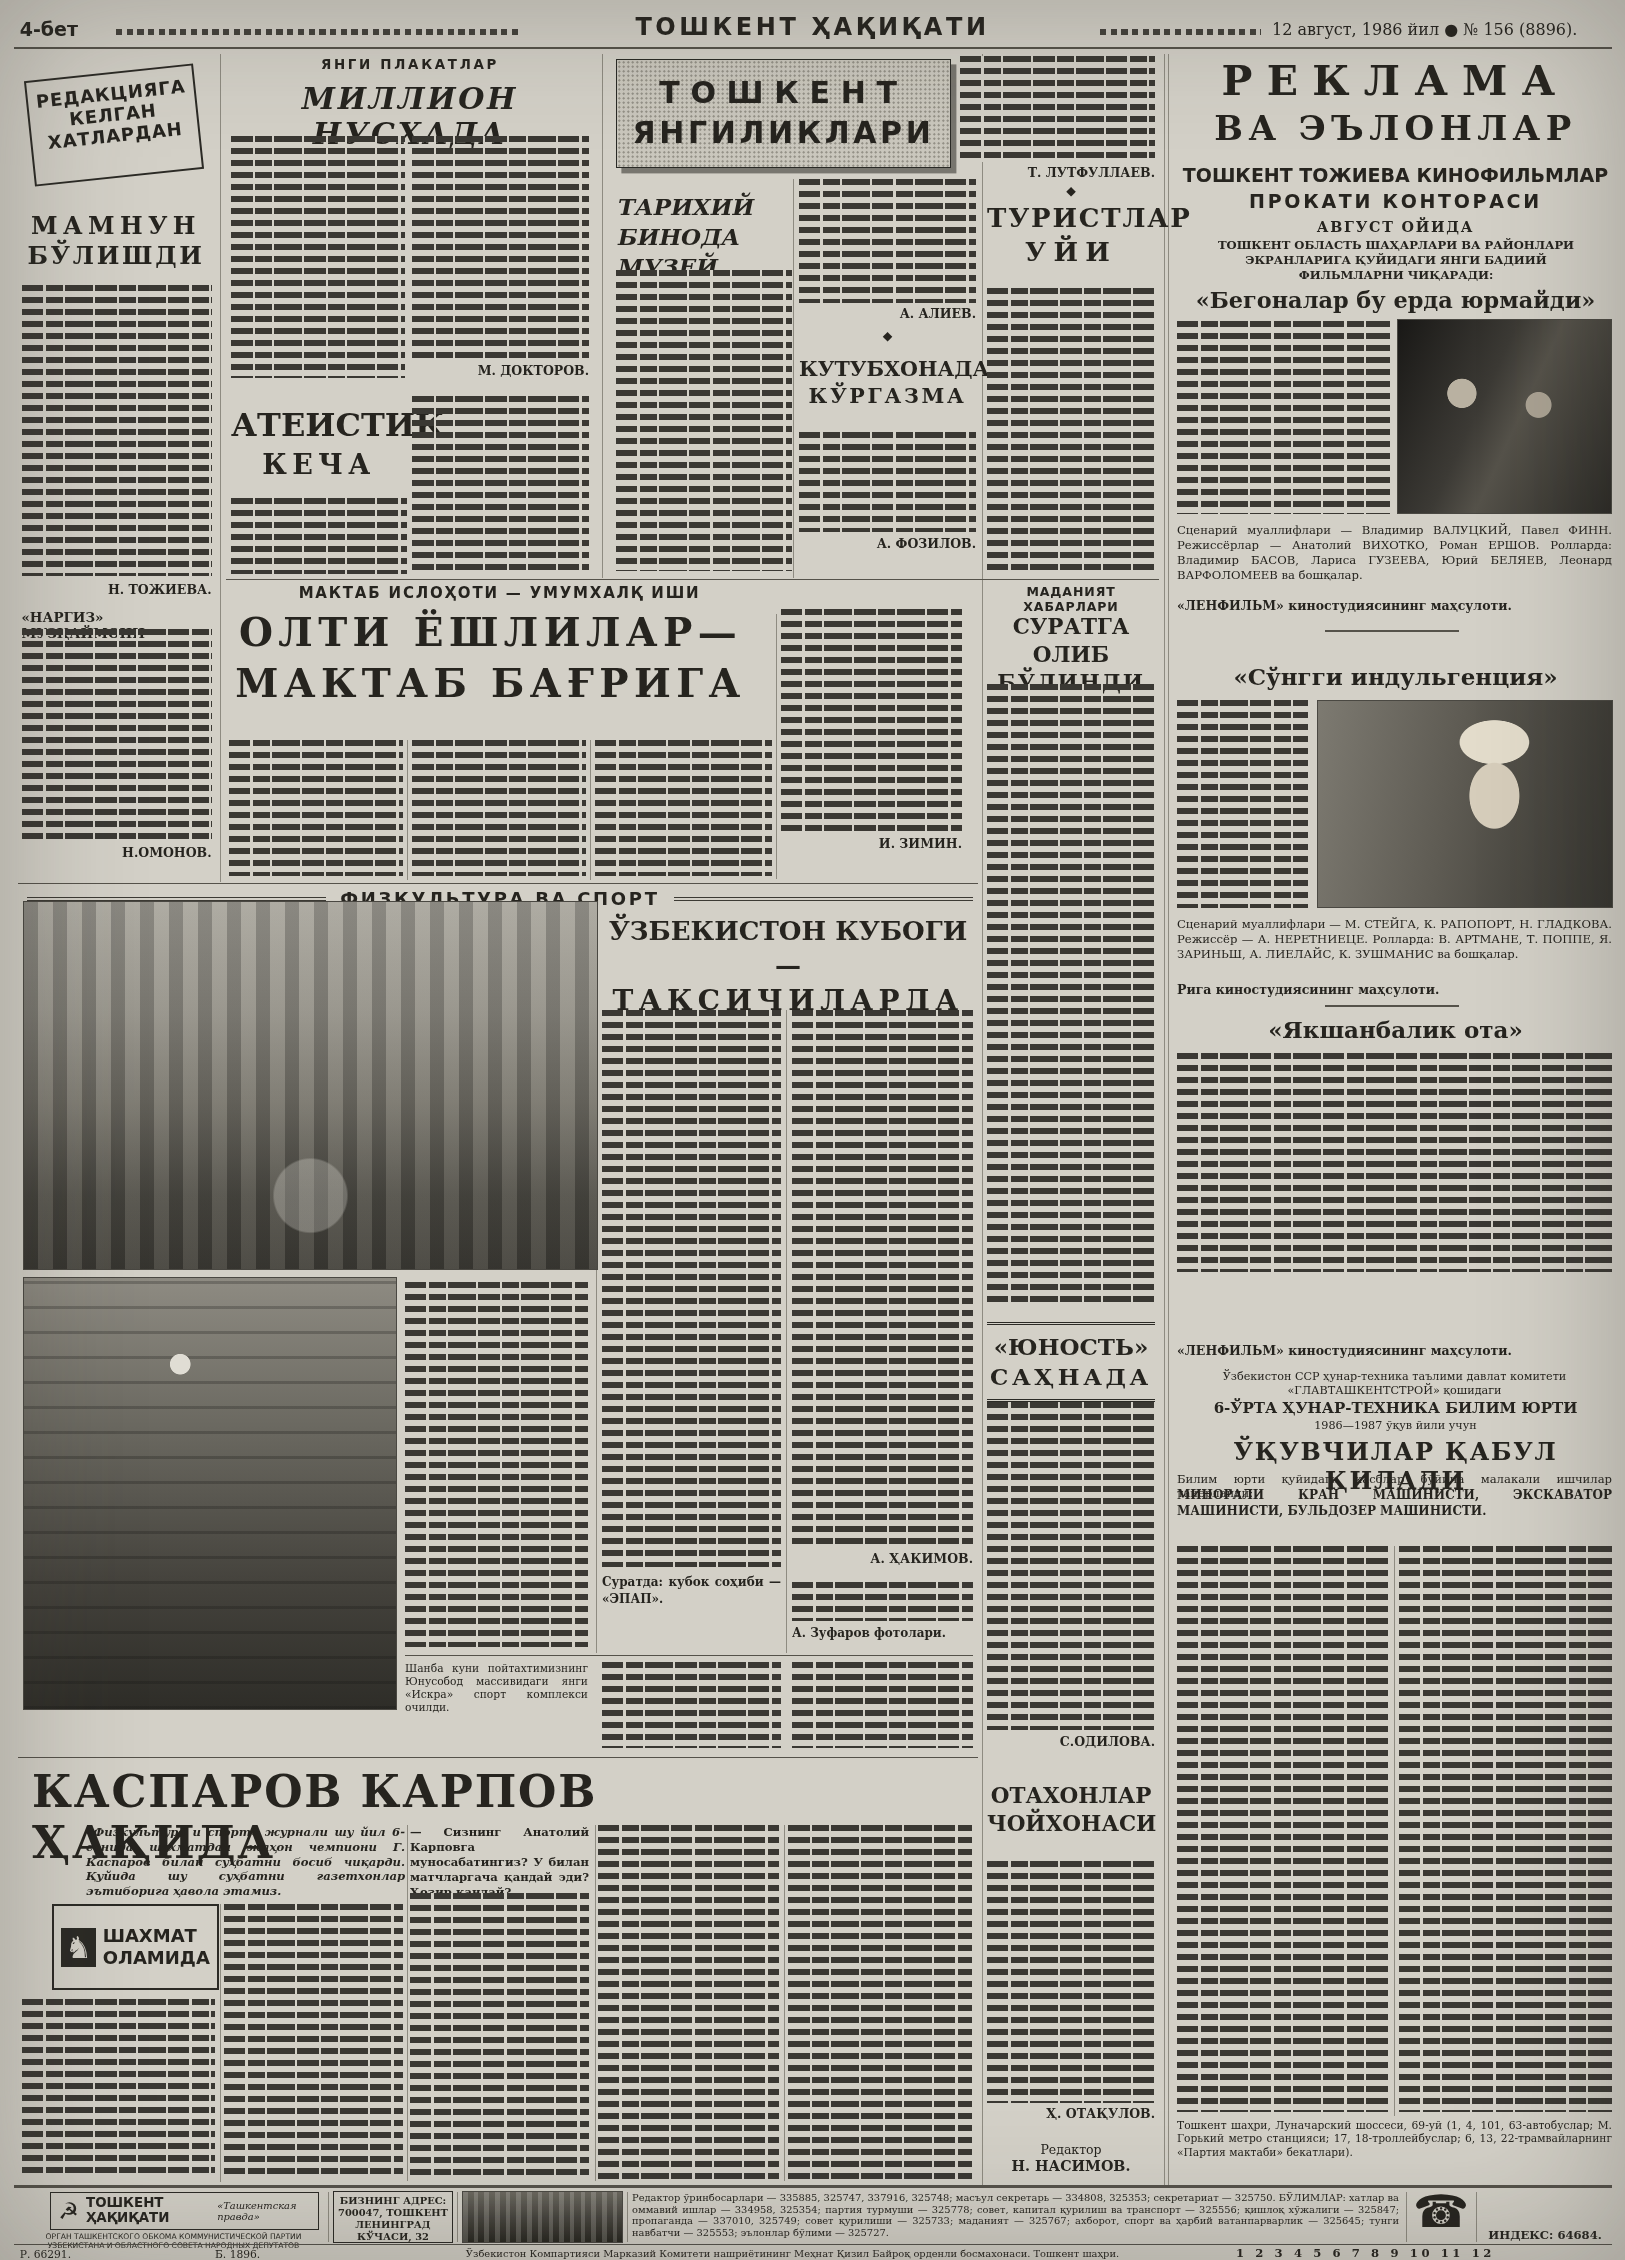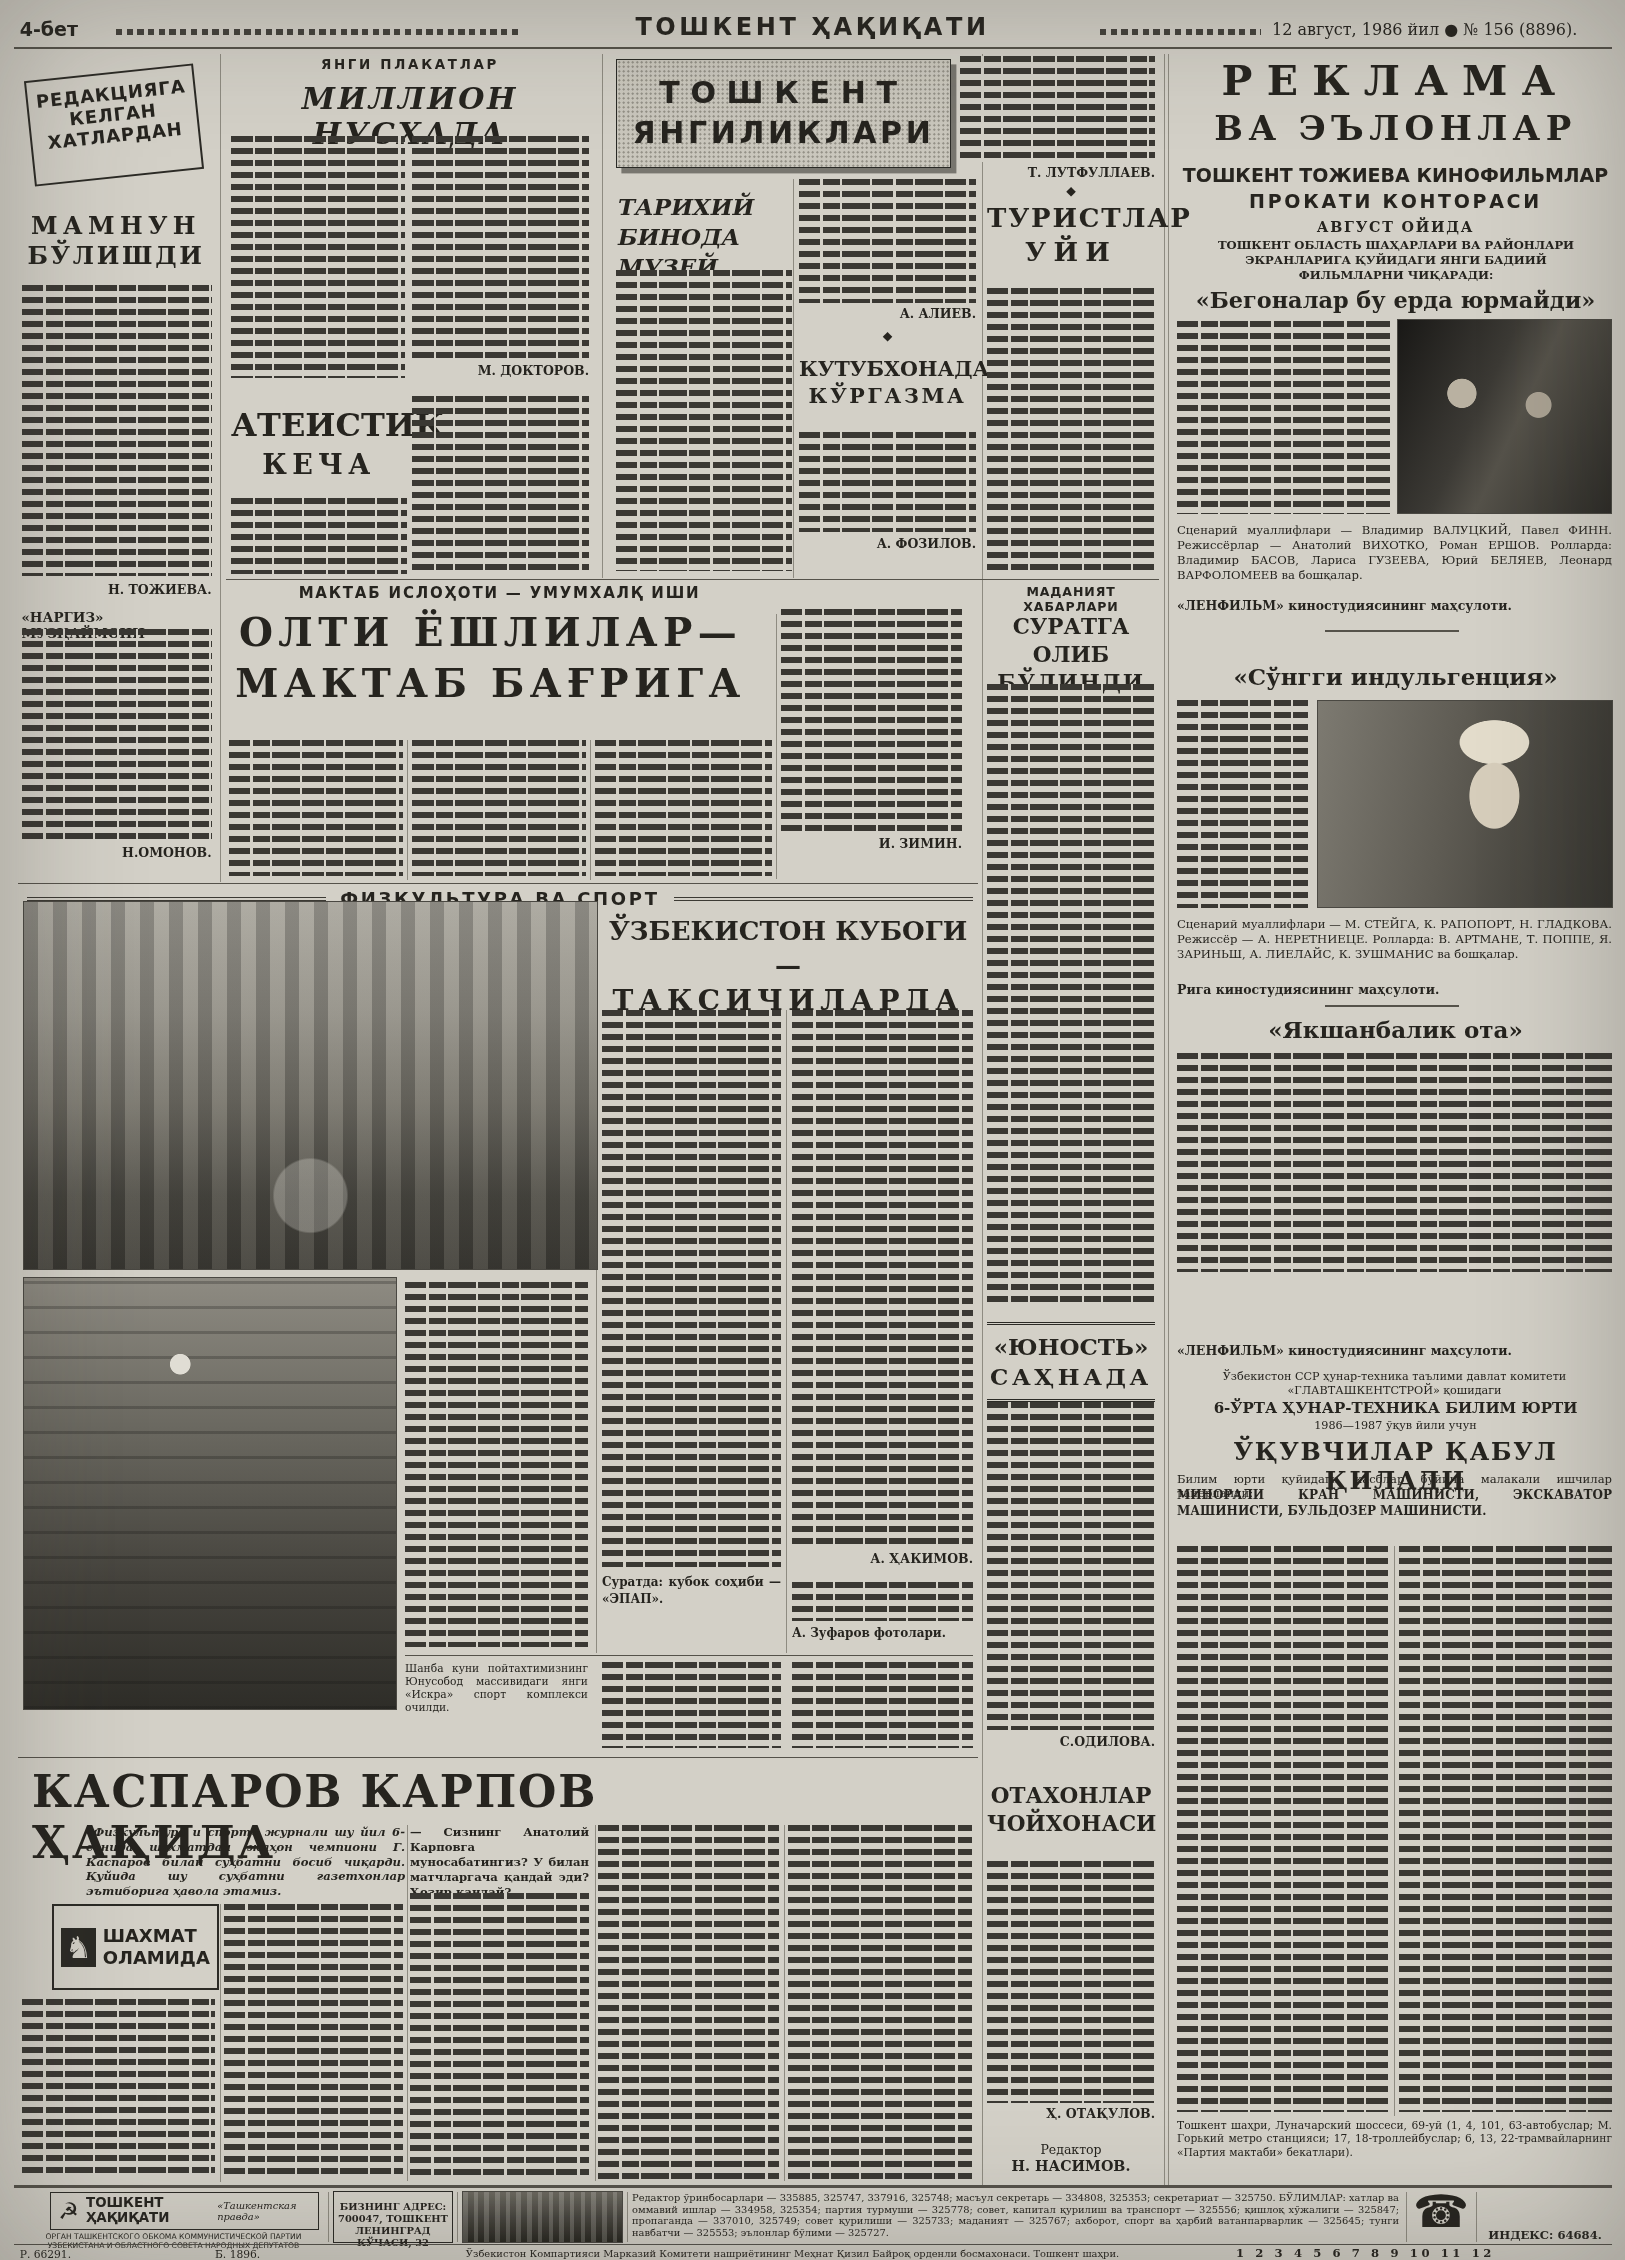--- a/index.html
+++ b/index.html
@@ -263,21 +263,21 @@
   <div class="abs" style="left:50px;top:2192px;width:269px;height:38px;border:1.8px solid #2b2a25;display:flex;align-items:center;gap:7.2px;padding:1.8px 7.2px">
     <div class="sans" style="font-size:23px;line-height:1">☭</div>
     <div class="b sans" style="font-size:13.4px;line-height:1.1">
       <span>ТОШКЕНТ</span>
       <span>ҲАҚИҚАТИ</span>
     </div>
     <div class="i" style="font-size:9.9px">«Ташкентская правда»</div>
   </div>
   <div class="abs ctr sans" style="left:21.5px;top:2232px;width:304px;font-size:7.6px;line-height:1.2">ОРГАН ТАШКЕНТСКОГО ОБКОМА КОММУНИСТИЧЕСКОЙ ПАРТИИ УЗБЕКИСТАНА И ОБЛАСТНОГО СОВЕТА НАРОДНЫХ ДЕПУТАТОВ</div>
 
-  <div class="abs b ctr" style="left:333px;top:2191px;width:120px;height:52px;border:1.8px solid #2b2a25;padding-top:9px;line-height:1.2">
+  <div class="abs b ctr" style="left:333px;top:2191px;width:120px;height:52px;border:1.8px solid #2b2a25;padding-top:3px;line-height:1.2">
     <div style="font-size:9.9px">БИЗНИНГ АДРЕС:</div>
     <div style="font-size:9.9px">700047, ТОШКЕНТ</div>
     <div style="font-size:9.9px">ЛЕНИНГРАД</div>
     <div style="font-size:9.9px">КЎЧАСИ, 32</div>
   </div>
 
   <div class="photo" style="left:462px;top:2191px;width:161px;height:52px;
               background-image:
                 repeating-linear-gradient(90deg, rgba(230,228,220,.22) 0 4.5px, rgba(0,0,0,0) 4.5px 10.7px),
                 linear-gradient(180deg,#6b6860 0%,#403e38 60%,#26251f 100%)"></div>

